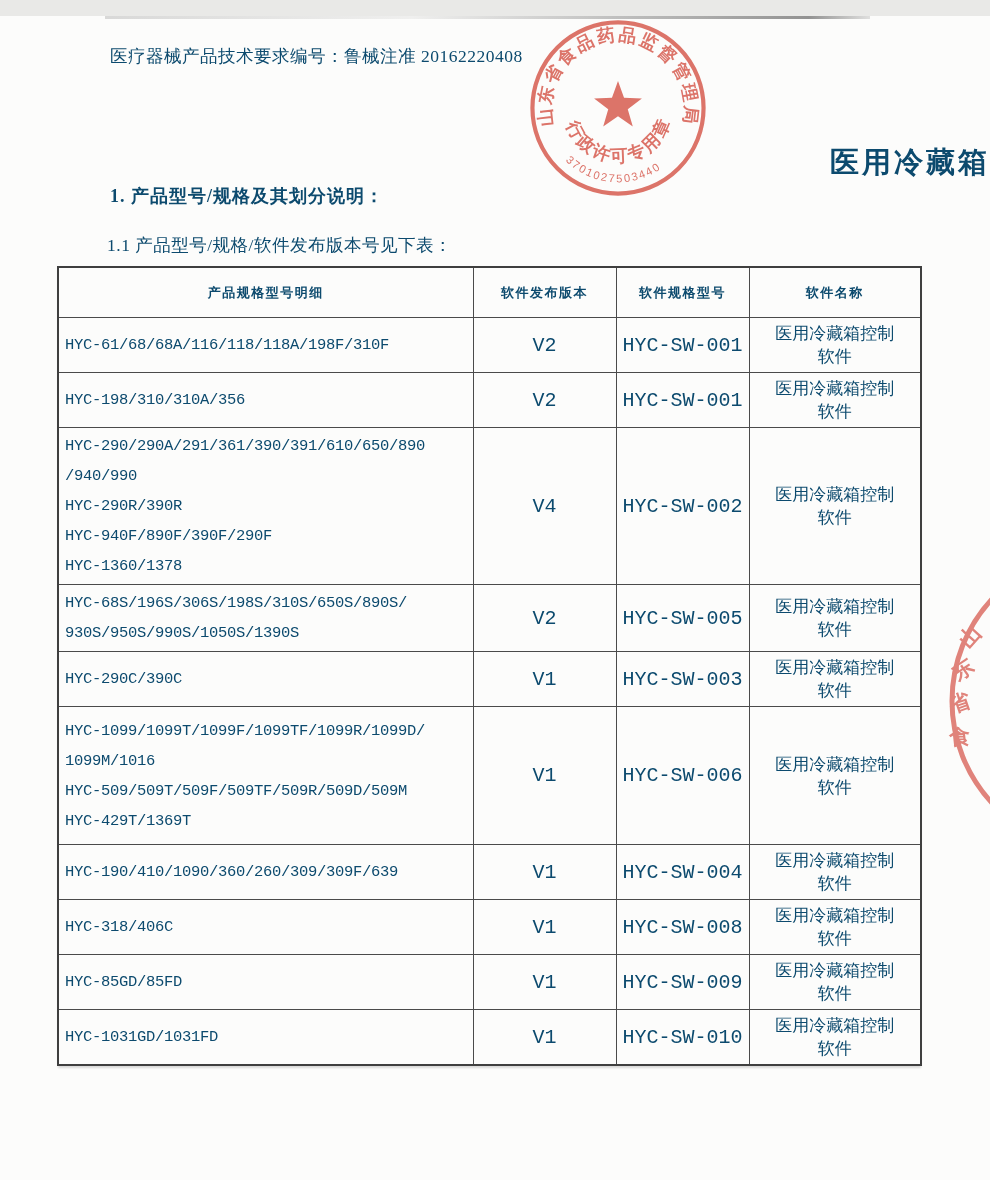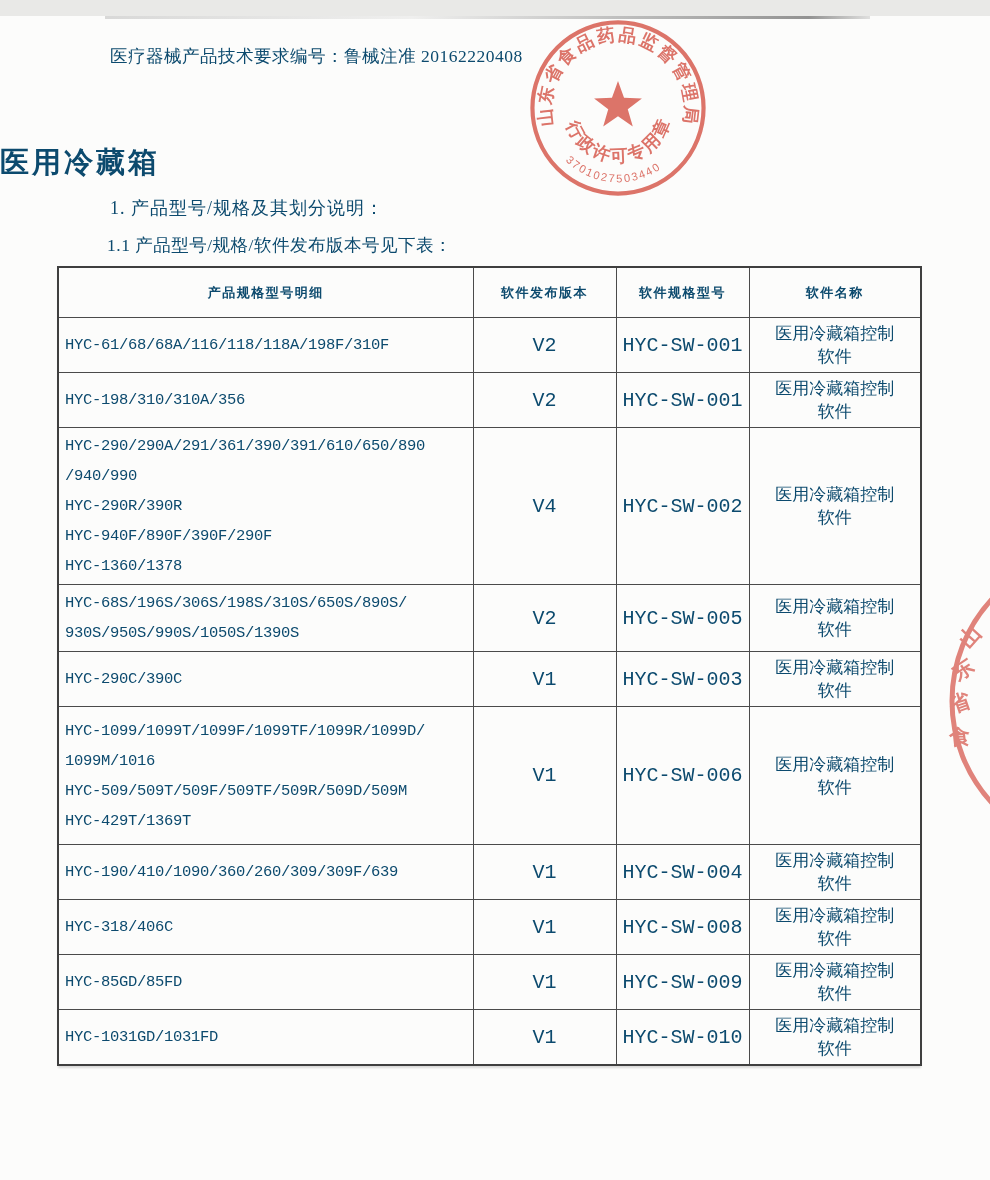--- a/index.html
+++ b/index.html
@@ -15,25 +15,25 @@
   .scan-edge-line{
     position:absolute;top:0;left:105px;width:765px;height:3px;
     background:linear-gradient(90deg, rgba(90,90,90,.22), rgba(90,90,90,.08) 40%, rgba(60,60,60,.55) 92%, rgba(60,60,60,.15));
   }
   .doc-number{
     position:absolute;left:110px;top:28px;
     font-size:17.5px;letter-spacing:.5px;white-space:nowrap;
   }
   .doc-title{
     position:absolute;left:0;top:127px;width:990px;margin:0;
-    text-align:left;font-size:29px;font-weight:700;letter-spacing:3px;
+    text-align:right;font-size:29px;font-weight:700;letter-spacing:3px;
   }
   .section-1{
-    position:absolute;left:110px;top:180px;
-    font-size:18px;font-weight:400;letter-spacing:1px;
+    position:absolute;left:110px;top:168px;
+    font-size:18px;font-weight:700;letter-spacing:1px;
   }
   .section-1-1{
     position:absolute;left:107px;top:217px;
     font-size:17.5px;letter-spacing:.5px;
   }
   table.spec-table{
     position:absolute;left:57px;top:250px;width:863px;
     border-collapse:collapse;table-layout:fixed;
     border:2.5px solid #3f3f3f;
     box-shadow:0 3px 2px -1px rgba(0,0,0,.14);

